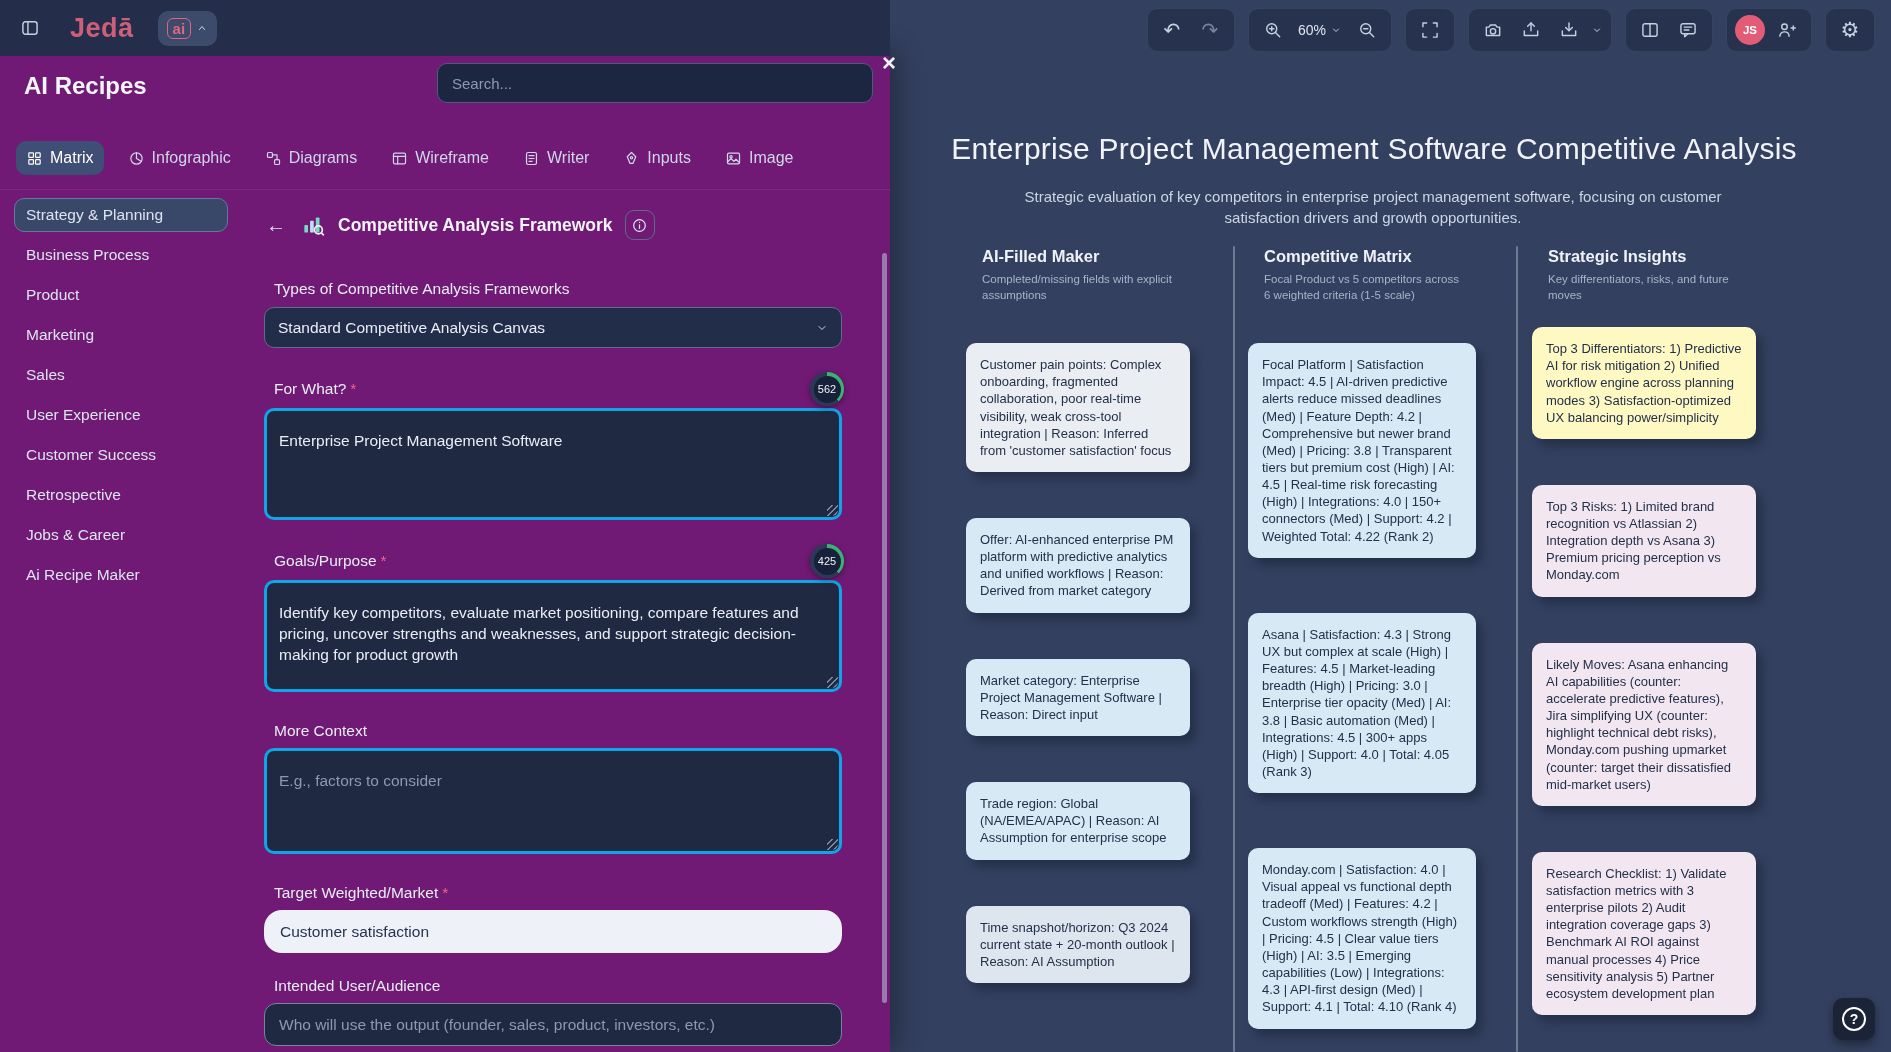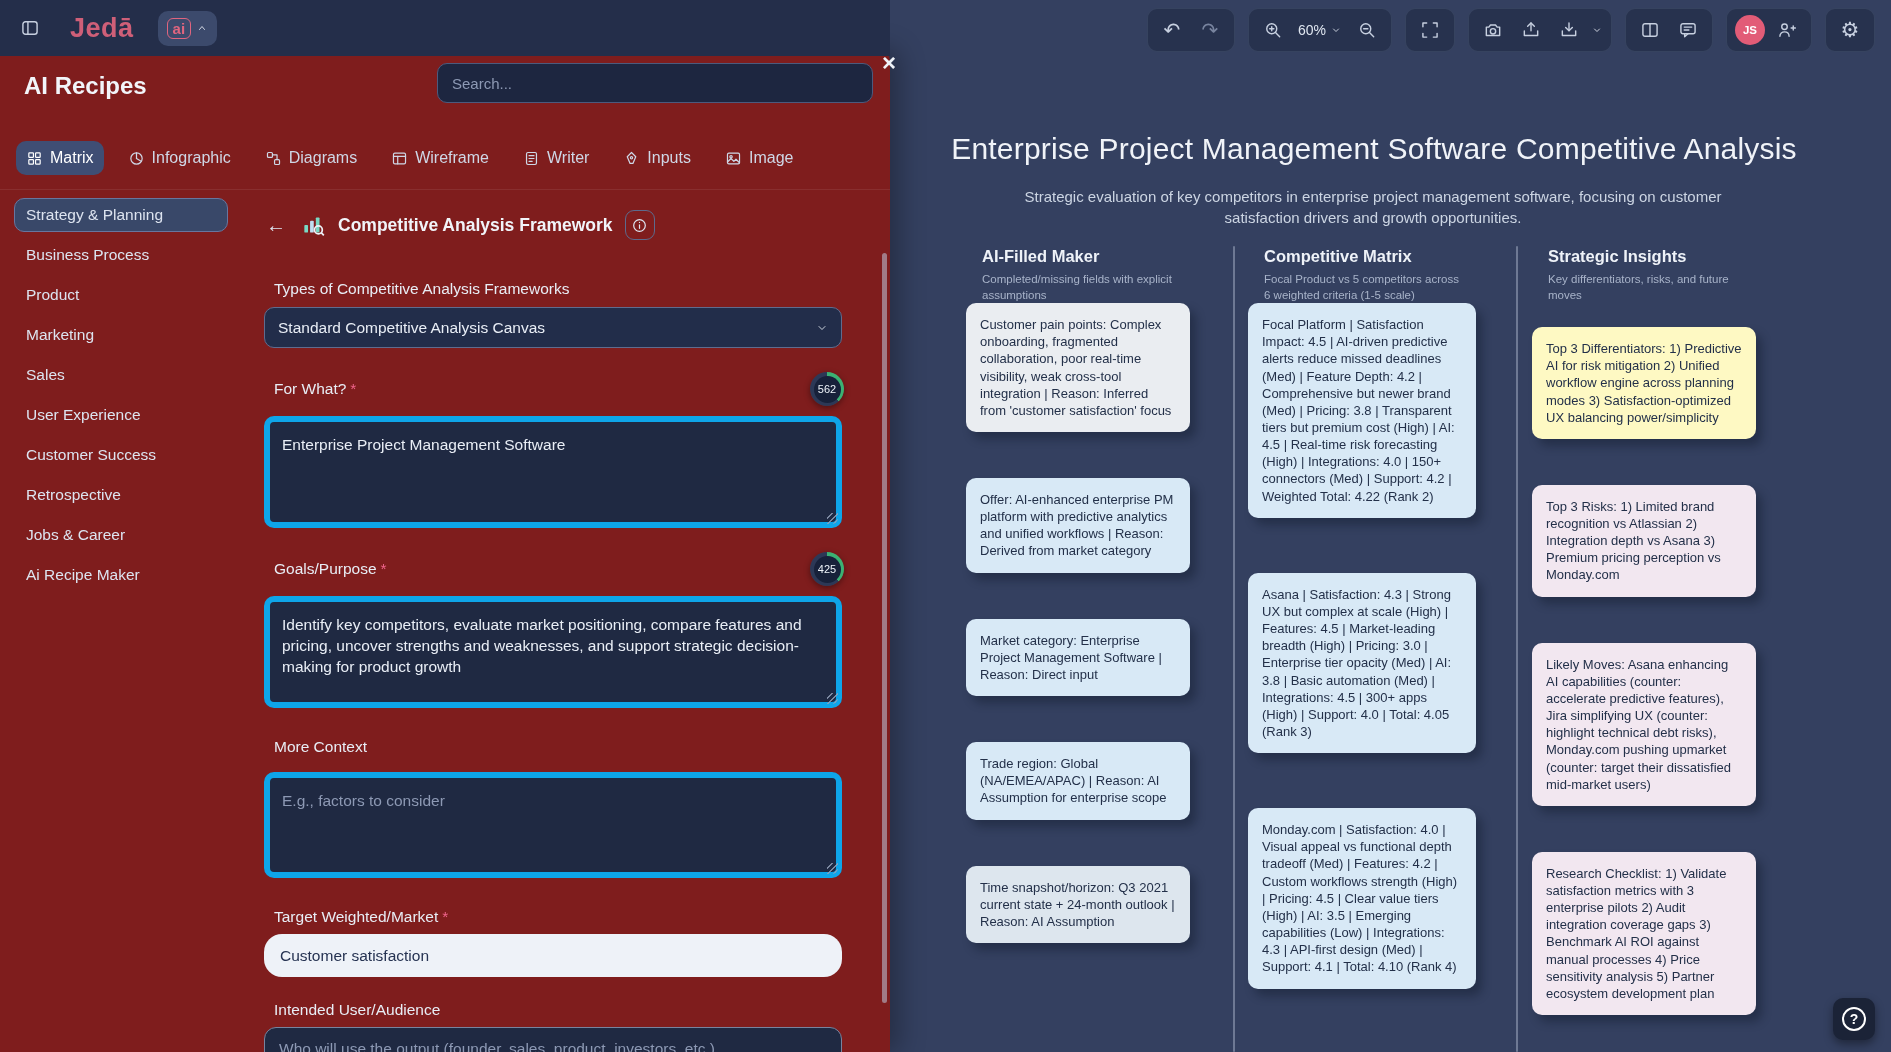--- a/index.html
+++ b/index.html
@@ -13,21 +13,21 @@
     font-size:15px; color:#ccd5e3; line-height:1.4; }
   .vdivider { position:absolute; top:246px; bottom:0; width:2px; background:rgba(205,216,235,.38); border-radius:1px; }
   .d1 { left:1233px; } .d2 { left:1516px; }
 
   .kcol { position:absolute; top:247px; }
   .kcol1 { left:966px;  width:224px; }
   .kcol2 { left:1248px; width:228px; }
   .kcol3 { left:1532px; width:224px; }
   .kcol h3 { font-size:16.5px; font-weight:700; color:#eef2f8; padding-left:16px; }
   .kcol .cap { font-size:11.5px; color:#a8b3c9; padding-left:16px; margin-top:6px; line-height:1.35; width:212px; }
-  .cards { display:flex; flex-direction:column; }
+  .cards { display:flex; flex-direction:column; margin-top:40px; }
   .kcol1 .cards { gap:46px; } .kcol2 .cards { gap:55px; } .kcol3 .cards { margin-top:24px; gap:46px; }
   .card { border-radius:10px; padding:13px 14px; font-size:13px; line-height:1.32; color:#233049;
     box-shadow:6px 7px 10px rgba(10,16,32,.35); cursor:grab; }
   .c-gray { background:#eaedf1; } .c-blue { background:#d8e9f6; } .c-bluegray { background:#dde6ee; }
   .c-pinklight { background:#fef9c3; } .c-pink { background:#f2e7f0; }
 
   
   .leftbar { position:absolute; left:0; top:0; width:890px; height:56px; background:#242e4a;
     display:flex; align-items:center; padding-left:14px; gap:24px; z-index:4; }
   .logo { font-size:27px; font-weight:700; color:#cf5f78; letter-spacing:.5px; cursor:pointer; }
@@ -44,21 +44,21 @@
     background:none; border:none; cursor:pointer; }
   .glyph { font-size:20px; line-height:1; font-family:"DejaVu Sans", sans-serif; }
   .dim { color:#78849f; }
   .zoom-label { font-size:14px; color:#dfe6f0; display:flex; align-items:center; gap:4px; padding:0 3px; cursor:pointer; }
   .avatar { width:30px; height:30px; border-radius:50%; background:#e25c77; color:#fff; font-size:11.5px;
     font-weight:700; display:grid; place-items:center; cursor:pointer; }
   .i { width:20px; height:20px; fill:none; stroke:currentColor; stroke-width:1.7; stroke-linecap:round; stroke-linejoin:round; }
   .i-sm { width:12px; height:12px; }
 
   
-  .panel { position:absolute; left:0; top:48px; width:890px; height:1004px; background:#7f1d1d;
+  .panel { position:absolute; left:0; top:48px; width:890px; height:1004px; background:#701a75;
     border-top-right-radius:14px; box-shadow:10px 0 26px rgba(0,0,0,.28); z-index:3; }
   .panel-title { position:absolute; left:24px; top:24px; font-size:24px; font-weight:700; color:#f2f5fa; }
   .search { position:absolute; left:437px; top:15px; width:436px; height:40px; background:#1d2640;
     border:1px solid #4c5a7d; border-radius:10px; color:#e8eef6; font:15px "Liberation Sans",sans-serif; padding:0 14px; }
   .close-x { position:absolute; left:876px; top:50px; width:26px; height:26px; background:none; border:none;
     color:#eef2f8; font-size:24px; font-weight:700; line-height:1; cursor:pointer; z-index:6; }
 
   .tabs { position:absolute; left:16px; top:93px; width:860px; display:flex; align-items:center; gap:14px; }
   .tab { display:flex; align-items:center; gap:7px; font-size:16px; color:#cfd7e6; padding:8px 10px;
     border-radius:10px; cursor:pointer; white-space:nowrap; }
@@ -84,22 +84,22 @@
   .lbl-1 { margin-top:38px; }
   .select { margin-top:9px; display:flex; align-items:center; justify-content:space-between; background:#222d4a;
     border:1px solid #5f6c8e; border-radius:10px; height:41px; padding:0 13px; font-size:15.5px; color:#e9eef6; cursor:pointer; }
   .frow { position:relative; margin-top:32px; padding-left:10px; font-size:15.5px; height:20px; }
   .counter { position:absolute; right:-2px; top:-8px; width:34px; height:34px; border-radius:50%;
     background:conic-gradient(#3bb273 0 38%, #2c3856 38% 100%); display:grid; place-items:center;
     box-shadow:0 2px 6px rgba(0,0,0,.4); z-index:2; }
   .counter span { width:27px; height:27px; border-radius:50%; background:#17213a; display:grid;
     place-items:center; font-size:11px; color:#edf2f8; }
   .ta-wrap { position:relative; margin-top:8px; }
-  textarea { display:block; width:100%; background:#1f2942; border:6px solid #0ea5e9; border-radius:10px;
-    padding:13px 12px; color:#e9eef6; font:15.5px/1.35 "Liberation Sans",sans-serif; resize:none;margin-top:16px; }
+  textarea { display:block; width:100%; background:#1f2942; border:3px solid #0ea5e9; border-radius:10px;
+    padding:20px 12px; color:#e9eef6; font:15.5px/1.35 "Liberation Sans",sans-serif; resize:none; }
   .ta-1, .ta-2 { height:112px; } .ta-3 { height:106px; }
   .grip { position:absolute; right:4px; bottom:4px; width:11px; height:11px; opacity:.8;
     background:repeating-linear-gradient(135deg, transparent 0 3px, #93a0b8 3px 4.4px); border-bottom-right-radius:6px; }
   .lbl-mc, .lbl-t { margin-top:30px; } .lbl-a { margin-top:24px; }
   .input-light { display:block; width:100%; margin-top:8px; height:43px; border:none; border-radius:18px;
     background:#eef2f8; color:#263352; font:15.5px "Liberation Sans",sans-serif; padding:12px 16px; }
   .input-dark { display:block; width:100%; margin-top:8px; height:43px; border:1px solid #78849e;
     border-radius:12px; background:#1f2942; color:#e9eef6; font:15.5px "Liberation Sans",sans-serif; padding:0 14px; }
   .input-dark::placeholder, textarea::placeholder, .search::placeholder { color:#8d99b4; }
 
@@ -122,21 +122,21 @@
 <div class="vdivider d2"></div>
 
 <section class="kcol kcol1">
   <h3>AI-Filled Maker</h3>
   <p class="cap">Completed/missing fields with explicit assumptions</p>
   <div class="cards">
     <div class="card c-gray">Customer pain points: Complex onboarding, fragmented collaboration, poor real-time visibility, weak cross-tool integration | Reason: Inferred from 'customer satisfaction' focus</div>
     <div class="card c-blue">Offer: AI-enhanced enterprise PM platform with predictive analytics and unified workflows | Reason: Derived from market category</div>
     <div class="card c-blue">Market category: Enterprise Project Management Software | Reason: Direct input</div>
     <div class="card c-blue">Trade region: Global (NA/EMEA/APAC) | Reason: AI Assumption for enterprise scope</div>
-    <div class="card c-bluegray">Time snapshot/horizon: Q3 2021 current state + 24-month outlook | Reason: AI Assumption</div>
+    <div class="card c-bluegray">Time snapshot/horizon: Q3 2024 current state + 20-month outlook | Reason: AI Assumption</div>
   </div>
 </section>
 
 <section class="kcol kcol2">
   <h3>Competitive Matrix</h3>
   <p class="cap">Focal Product vs 5 competitors across 6 weighted criteria (1-5 scale)</p>
   <div class="cards">
     <div class="card c-blue">Focal Platform | Satisfaction Impact: 4.5 | AI-driven predictive alerts reduce missed deadlines (Med) | Feature Depth: 4.2 | Comprehensive but newer brand (Med) | Pricing: 3.8 | Transparent tiers but premium cost (High) | AI: 4.5 | Real-time risk forecasting (High) | Integrations: 4.0 | 150+ connectors (Med) | Support: 4.2 | Weighted Total: 4.22 (Rank 2)</div>
     <div class="card c-blue">Asana | Satisfaction: 4.3 | Strong UX but complex at scale (High) | Features: 4.5 | Market-leading breadth (High) | Pricing: 3.0 | Enterprise tier opacity (Med) | AI: 3.8 | Basic automation (Med) | Integrations: 4.5 | 300+ apps (High) | Support: 4.0 | Total: 4.05 (Rank 3)</div>
     <div class="card c-blue">Monday.com | Satisfaction: 4.0 | Visual appeal vs functional depth tradeoff (Med) | Features: 4.2 | Custom workflows strength (High) | Pricing: 4.5 | Clear value tiers (High) | AI: 3.5 | Emerging capabilities (Low) | Integrations: 4.3 | API-first design (Med) | Support: 4.1 | Total: 4.10 (Rank 4)</div>

